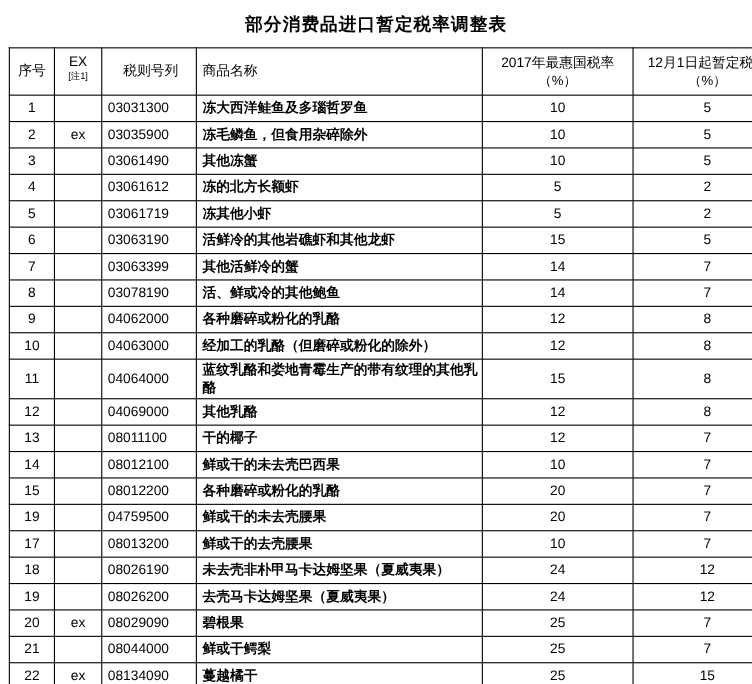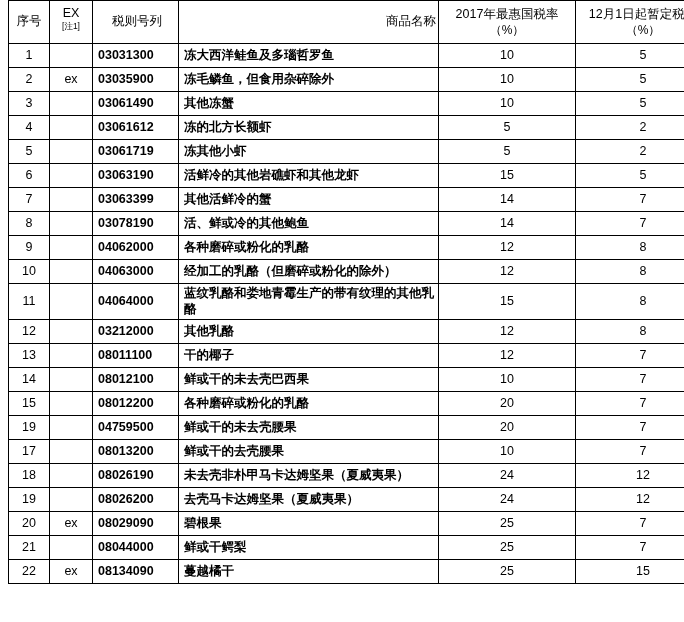--- a/index.html
+++ b/index.html
@@ -42,21 +42,21 @@
     vertical-align: middle;
     font-family: "Liberation Sans", sans-serif;
   }
   table.tariff th {
     text-align: center;
     font-weight: normal;
     padding: 4px 2px;
   }
   .col-seq   { width: 36px;  text-align: center; }
   .col-ex    { width: 38px;  text-align: center; }
-  .col-code  { width: 78px;  text-align: left; padding-left: 5px !important; font-weight: bold; }
+  .col-code  { width: 78px;  text-align: left; padding-left: 5px !important; }
   .col-name  { width: 252px; text-align: left; padding-left: 5px !important; font-weight: bold; }
   .col-rate1 { width: 132px; text-align: center; margin-top: 33px; }
   .col-rate2 { width: 130px; text-align: center; }
 
   .th-stack {
     display: block;
     line-height: 1.3;
   }
   .th-sup {
     font-size: 8.5px;
@@ -68,31 +68,32 @@
   }
   tbody td {
     height: 19px;
   }
 </style>
 </head>
 <body>
 
 <div class="page">
 
+  <div class="doc-title">部分消费品进口暂定税率调整表</div>
 
   <table class="tariff">
     <thead>
       <tr>
         <th class="col-seq">序号</th>
         <th class="col-ex">
           <span class="th-stack">EX</span>
           <span class="th-sup">[注1]</span>
         </th>
         <th class="col-code" style="text-align:center;margin-left:34px;">税则号列</th>
-        <th class="col-name" style="text-align:right;">商品名称</th>
+        <th class="col-name" style="text-align:left;">商品名称</th>
         <th class="col-rate1">
           <span class="th-stack">2017年最惠国税率</span>
           <span class="th-small">（%）</span>
         </th>
         <th class="col-rate2">
           <span class="th-stack">12月1日起暂定税率</span>
           <span class="th-small">（%）</span>
         </th>
       </tr>
     </thead>
@@ -181,21 +182,21 @@
           <td class="col-seq">11</td>
           <td class="col-ex"></td>
           <td class="col-code">04064000</td>
           <td class="col-name">蓝纹乳酪和娄地青霉生产的带有纹理的其他乳酪</td>
           <td class="col-rate1">15</td>
           <td class="col-rate2">8</td>
         </tr>
         <tr>
           <td class="col-seq">12</td>
           <td class="col-ex"></td>
-          <td class="col-code">03212000</td>
+          <td class="col-code">04069000</td>
           <td class="col-name">其他乳酪</td>
           <td class="col-rate1">12</td>
           <td class="col-rate2">8</td>
         </tr>
         <tr>
           <td class="col-seq">13</td>
           <td class="col-ex"></td>
           <td class="col-code">08011100</td>
           <td class="col-name">干的椰子</td>
           <td class="col-rate1">12</td>

